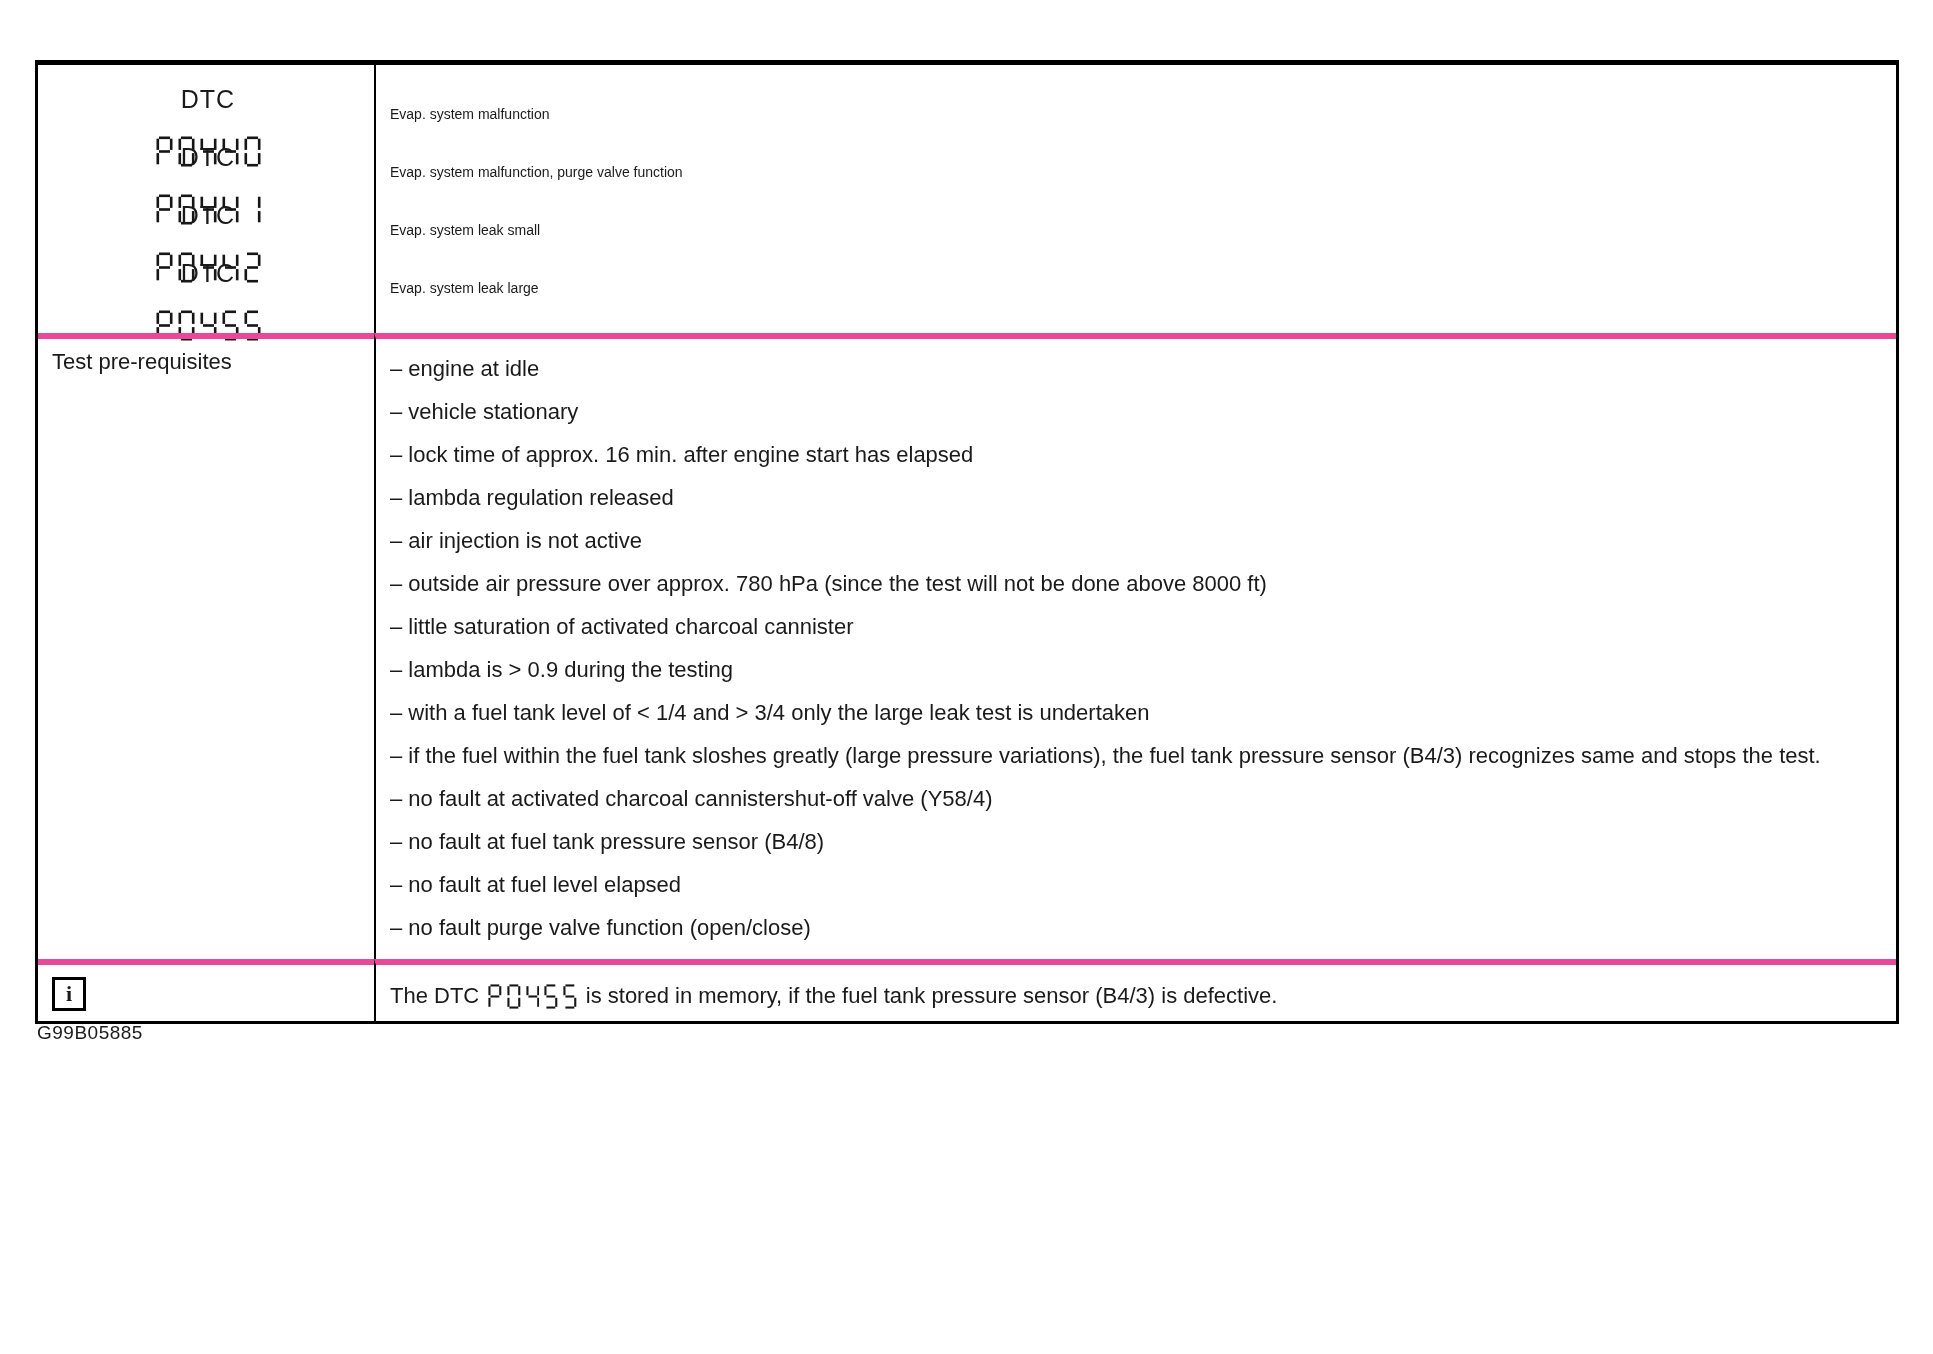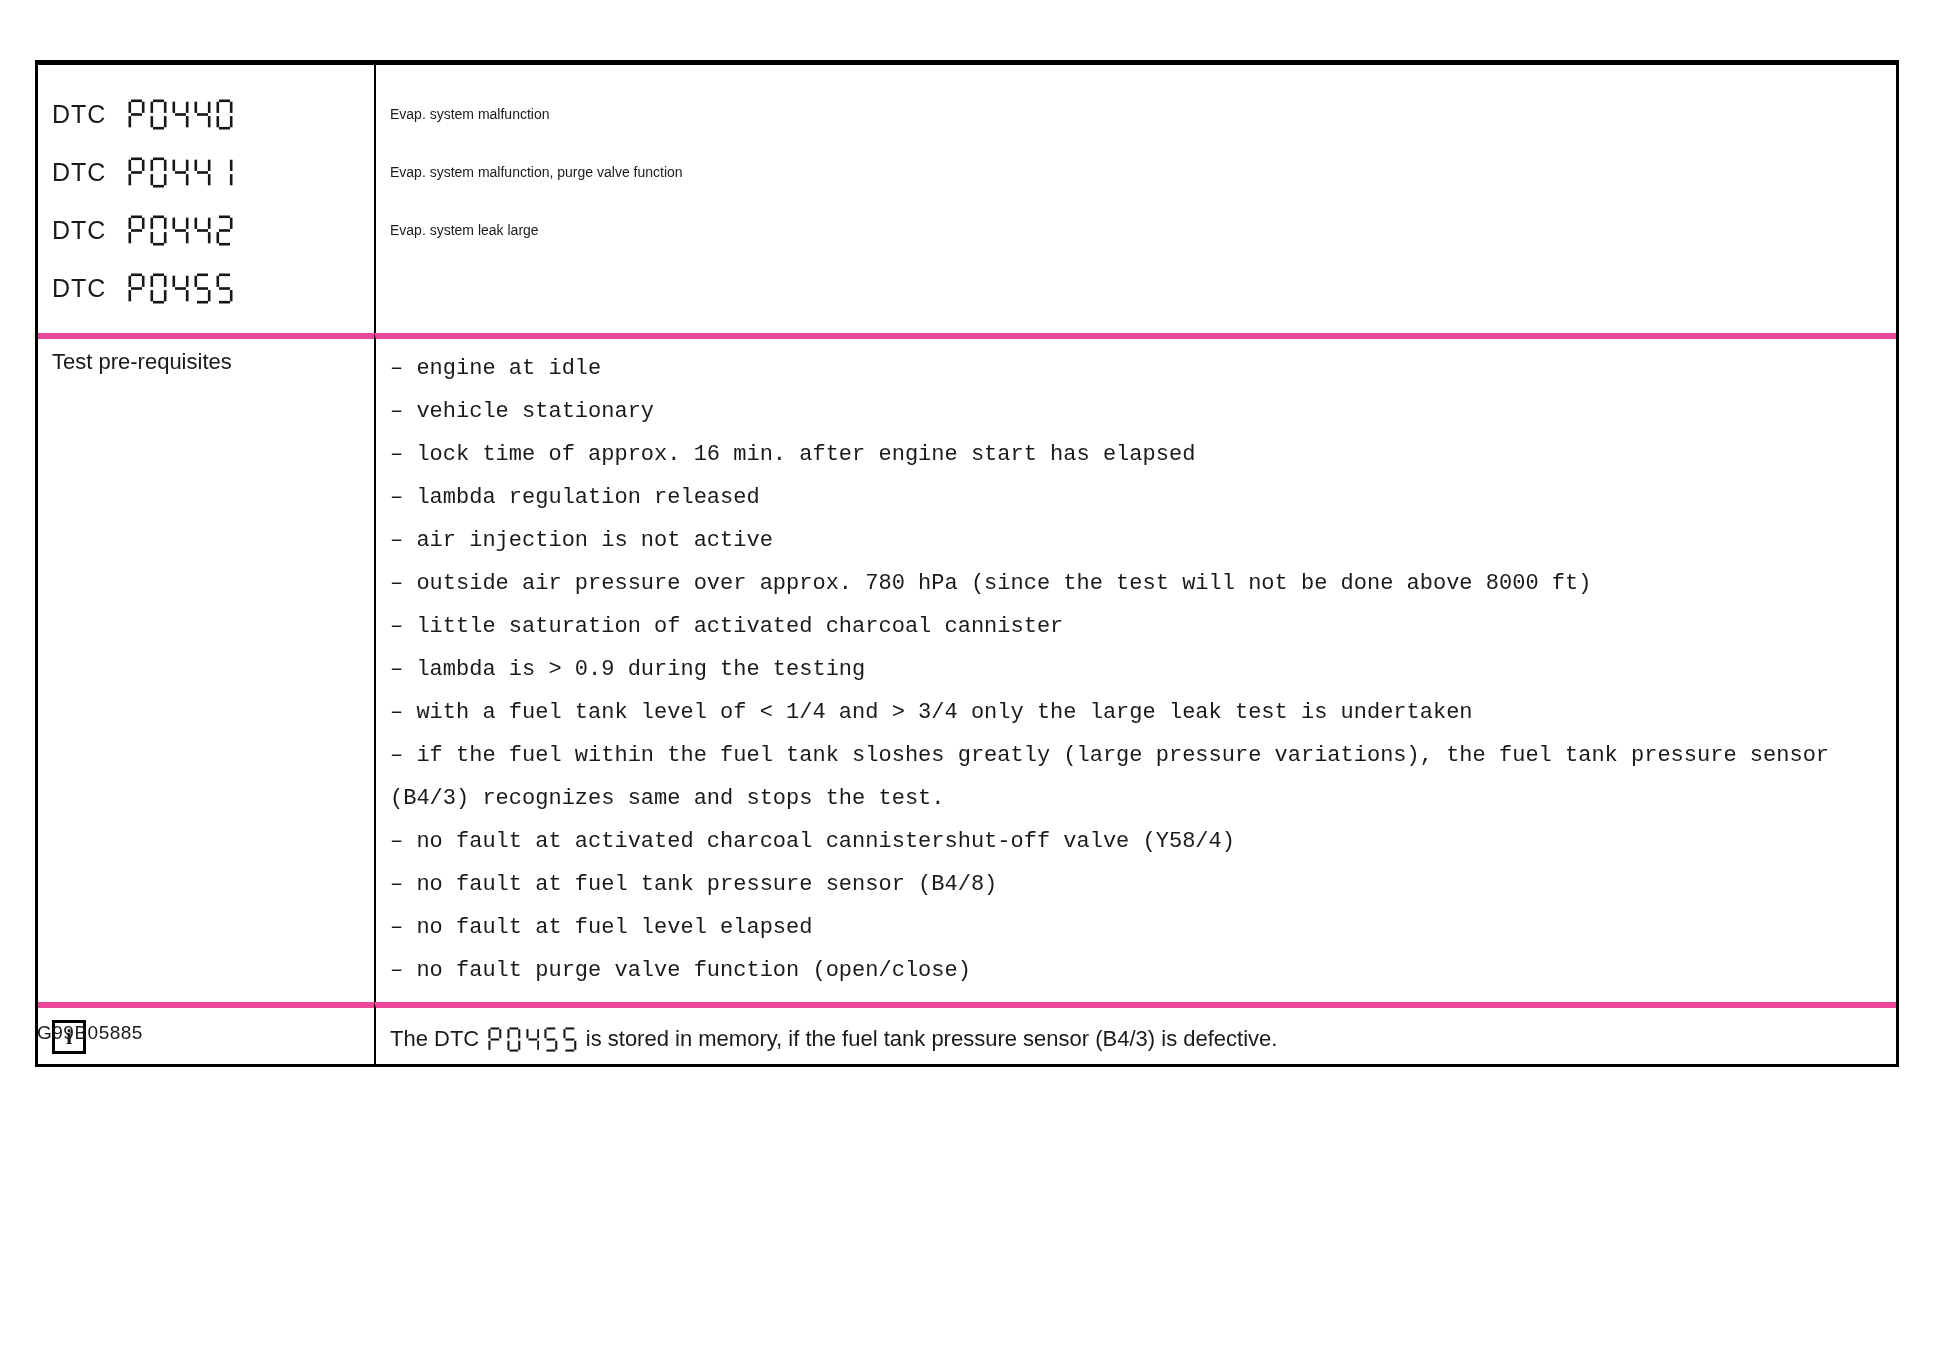--- a/index.html
+++ b/index.html
@@ -31,20 +31,21 @@
   .cell.rsep  { border-top: 6px solid #ec4899; }
 
   
   .dtc-left  { padding: 20px 10px 16px 14px; }
   .dtc-right { padding: 20px 10px 16px 14px; }
   .dtc-row {
     display: flex;
     align-items: center;
     height: 58px;
     gap: 22px;
+    flex-direction: column;
   }
   .dtc-label { font-size: 25px; letter-spacing: 1px; }
   .desc-row {
     display: flex;
     align-items: center;
     height: 58px;
     font-size: 14px;
   }
 
   
@@ -52,21 +53,20 @@
   .lcd svg { height: 31px; width: auto; }
   .lcd svg rect { fill: #161616; }
   .lcd-inline svg { height: 25px; }
 
   
   .prereq-left  { padding: 10px 10px 10px 14px; font-size: 22px; }
   .prereq-right { padding: 8px 60px 10px 14px; }
   .prereq-item {
     font-size: 22px;
     line-height: 43px;
-    font-family: Liberation Mono, monospace;
   }
 
   
   .note-left { padding: 12px 10px 10px 14px; }
   .info-box {
     width: 28px;
     height: 28px;
     border: 3px solid #000;
     display: flex;
     align-items: center;
@@ -253,20 +253,21 @@
             <rect x="0" y="2.2" width="2.6" height="11.2"></rect>
             <rect x="2.5" y="13.7" width="11" height="2.6"></rect>
           </svg>
         </span>
     </div>
   </div>
 
   <div class="cell right dtc-right">
     <div class="desc-row">Evap. system malfunction</div>
     <div class="desc-row">Evap. system malfunction, purge valve function</div>
+    <div class="desc-row">Evap. system leak small</div>
     <div class="desc-row">Evap. system leak large</div>
   </div>
 
   <div class="cell left rsep prereq-left">Test pre-requisites</div>
 
   <div class="cell right rsep prereq-right">
     <div class="prereq-item">– engine at idle</div>
     <div class="prereq-item">– vehicle stationary</div>
     <div class="prereq-item">– lock time of approx. 16 min. after engine start has elapsed</div>
     <div class="prereq-item">– lambda regulation released</div>

